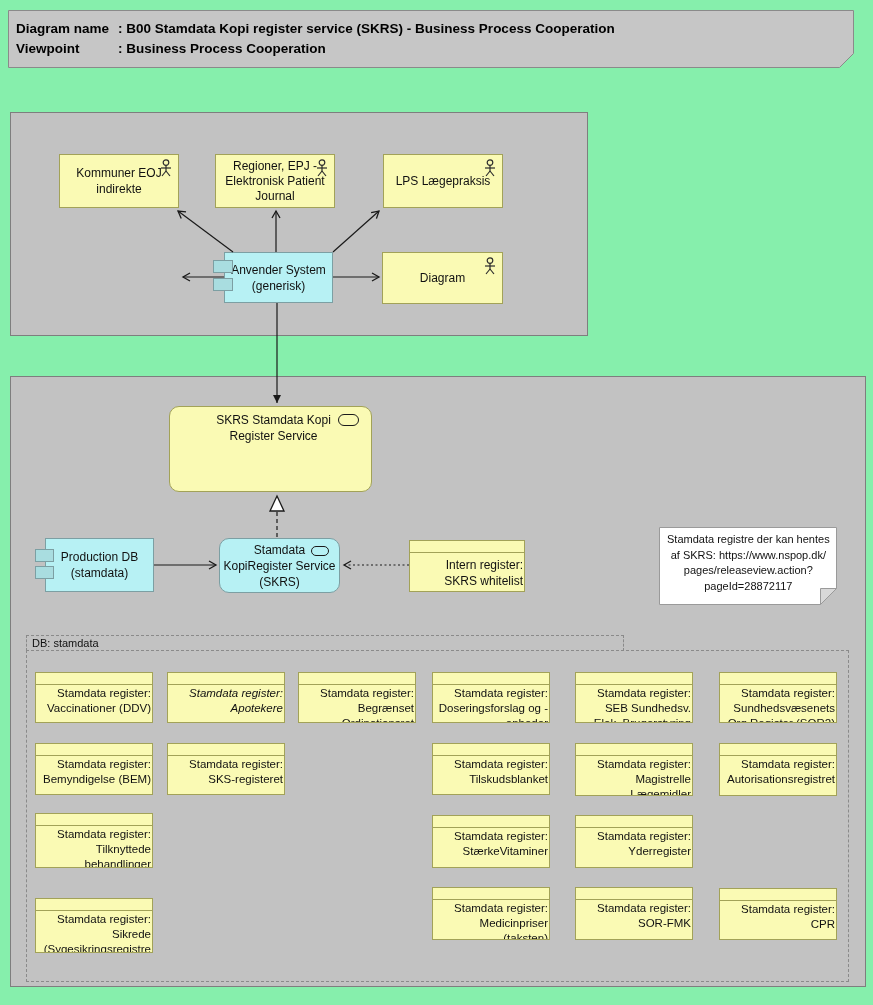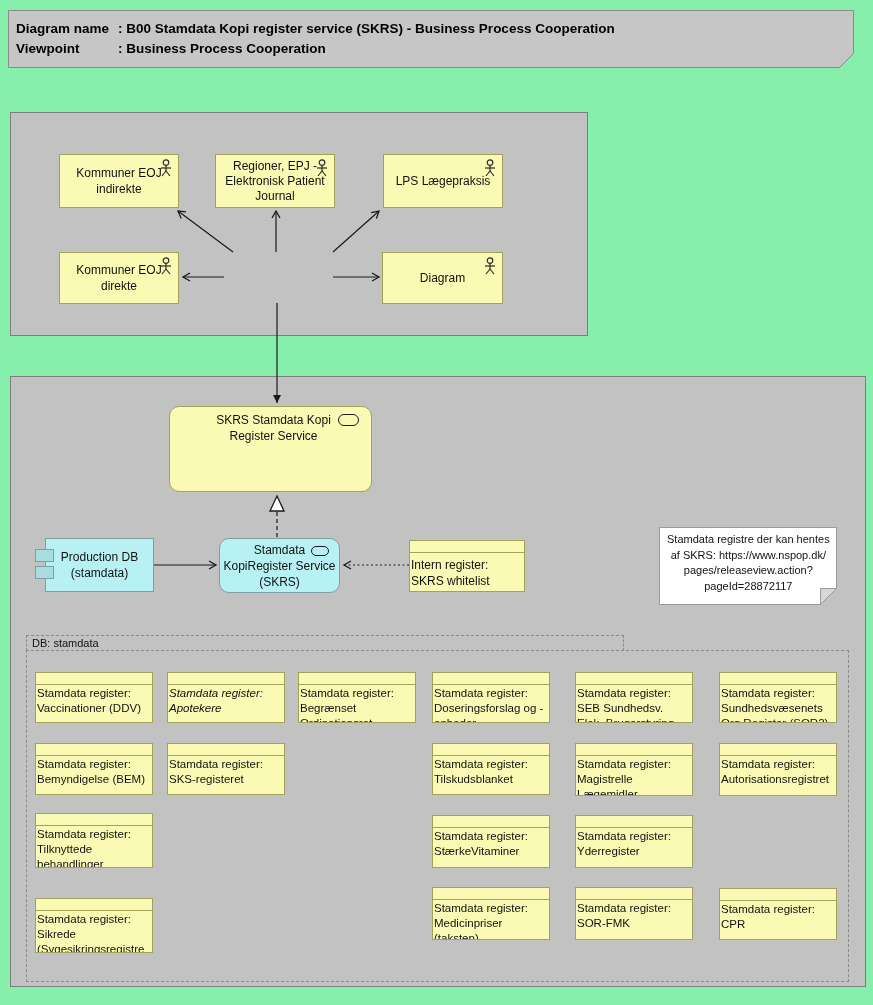--- a/index.html
+++ b/index.html
@@ -20,21 +20,21 @@
   .ybox { position:absolute; background:#FAFAB4; border:1px solid #A2A258; }
   .cbox { position:absolute; background:#B7F1F4; border:1px solid #7C9FA3; }
   .round { border-radius:10px; }
   .cell { display:flex; align-items:center; justify-content:center; text-align:center;
           font-size:12px; line-height:16px; color:#111; height:100%; overflow:hidden; padding:0 2px; }
   .cell.top { align-items:flex-start; padding-top:5px; }
 
   
   .band { height:12px; border-bottom:1px solid #A2A258; }
   .dtxt { height:calc(100% - 12px); overflow:hidden; font-size:11.5px; line-height:15px;
-          text-align:left; padding:1px 1px 0 1px; color:#111; overflow-wrap:break-word; }
+          text-align:right; padding:1px 1px 0 1px; color:#111; overflow-wrap:break-word; }
   .dtxt.mid { display:flex; align-items:center; justify-content:center; }
 
   
   .svc-icon { position:absolute; width:21px; height:12px; border:1.5px solid #1a1a1a; border-radius:7px; background:transparent; }
   .port { position:absolute; width:20px; height:13px; background:#A9DDE0; border:1px solid #7C9FA3; }
   .actor-icon { position:absolute; top:4px; right:6px; }
 
   
   .dashlbl  { position:absolute; border:1px dashed #8A8A8A; font-size:11px; color:#111; padding:0 0 0 5px; line-height:14px; }
   .dashbody { position:absolute; border:1px dashed #8A8A8A; }
@@ -103,45 +103,38 @@
         <g stroke="#2b2b2b" stroke-width="1.2" fill="none">
           <circle cx="6" cy="3.6" r="2.8"></circle>
           <line x1="6" y1="6.4" x2="6" y2="12"></line>
           <line x1="1" y1="9" x2="11" y2="9"></line>
           <line x1="6" y1="12" x2="2" y2="17"></line>
           <line x1="6" y1="12" x2="10" y2="17"></line>
         </g>
       </svg>
     <div class="cell">LPS Lægepraksis</div>
   </div>
-  <div class="ybox" style="left:59px;top:252px;width:120px;height:52px;">
-    <svg class="actor-icon" width="12" height="18">
-        <g stroke="#2b2b2b" stroke-width="1.2" fill="none">
-          <circle cx="6" cy="3.6" r="2.8"></circle>
-          <line x1="6" y1="6.4" x2="6" y2="12"></line>
-          <line x1="1" y1="9" x2="11" y2="9"></line>
-          <line x1="6" y1="12" x2="2" y2="17"></line>
-          <line x1="6" y1="12" x2="10" y2="17"></line>
-        </g>
-      </svg>
-    <div class="cell">Kommuner EOJ direkte</div>
-  </div>
   <div class="ybox" style="left:382px;top:252px;width:121px;height:52px;">
     <svg class="actor-icon" width="12" height="18">
         <g stroke="#2b2b2b" stroke-width="1.2" fill="none">
           <circle cx="6" cy="3.6" r="2.8"></circle>
           <line x1="6" y1="6.4" x2="6" y2="12"></line>
           <line x1="1" y1="9" x2="11" y2="9"></line>
           <line x1="6" y1="12" x2="2" y2="17"></line>
           <line x1="6" y1="12" x2="10" y2="17"></line>
         </g>
       </svg>
     <div class="cell">Diagram</div>
   </div>
 
+  <div class="cbox" style="left:224px;top:252px;width:109px;height:51px;">
+    <div class="port" style="left:-12px;top:7px;"></div>
+    <div class="port" style="left:-12px;top:25px;"></div>
+    <div class="cell">Anvender System (generisk)</div>
+  </div>
 
   <div class="ybox round" style="left:169px;top:406px;width:203px;height:86px;">
     <div class="svc-icon" style="right:12px;top:7px;"></div>
     <div class="cell top" style="padding-left:0;padding-right:30px;margin-left:36px;">SKRS Stamdata Kopi Register Service</div>
   </div>
 
   <div class="cbox" style="left:45px;top:538px;width:109px;height:54px;">
     <div class="port" style="left:-11px;top:10px;width:19px;"></div>
     <div class="port" style="left:-11px;top:27px;width:19px;"></div>
     <div class="cell">Production DB (stamdata)</div>

